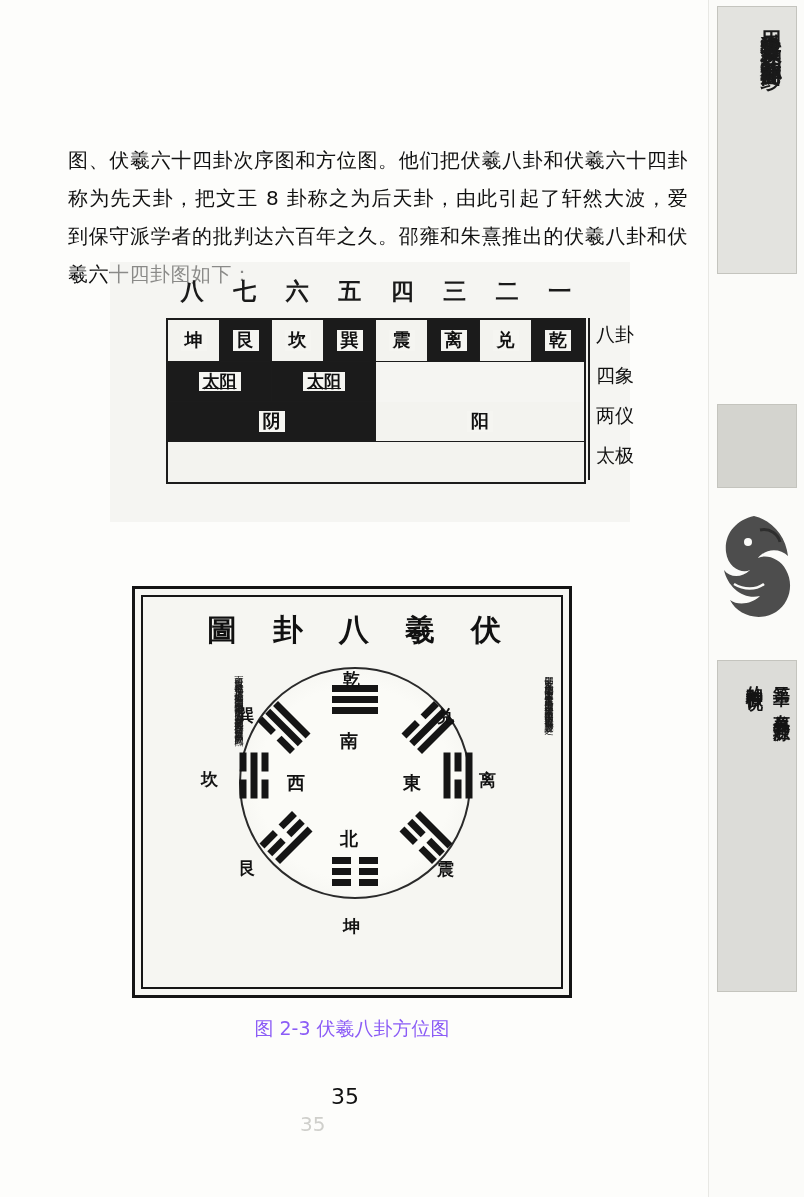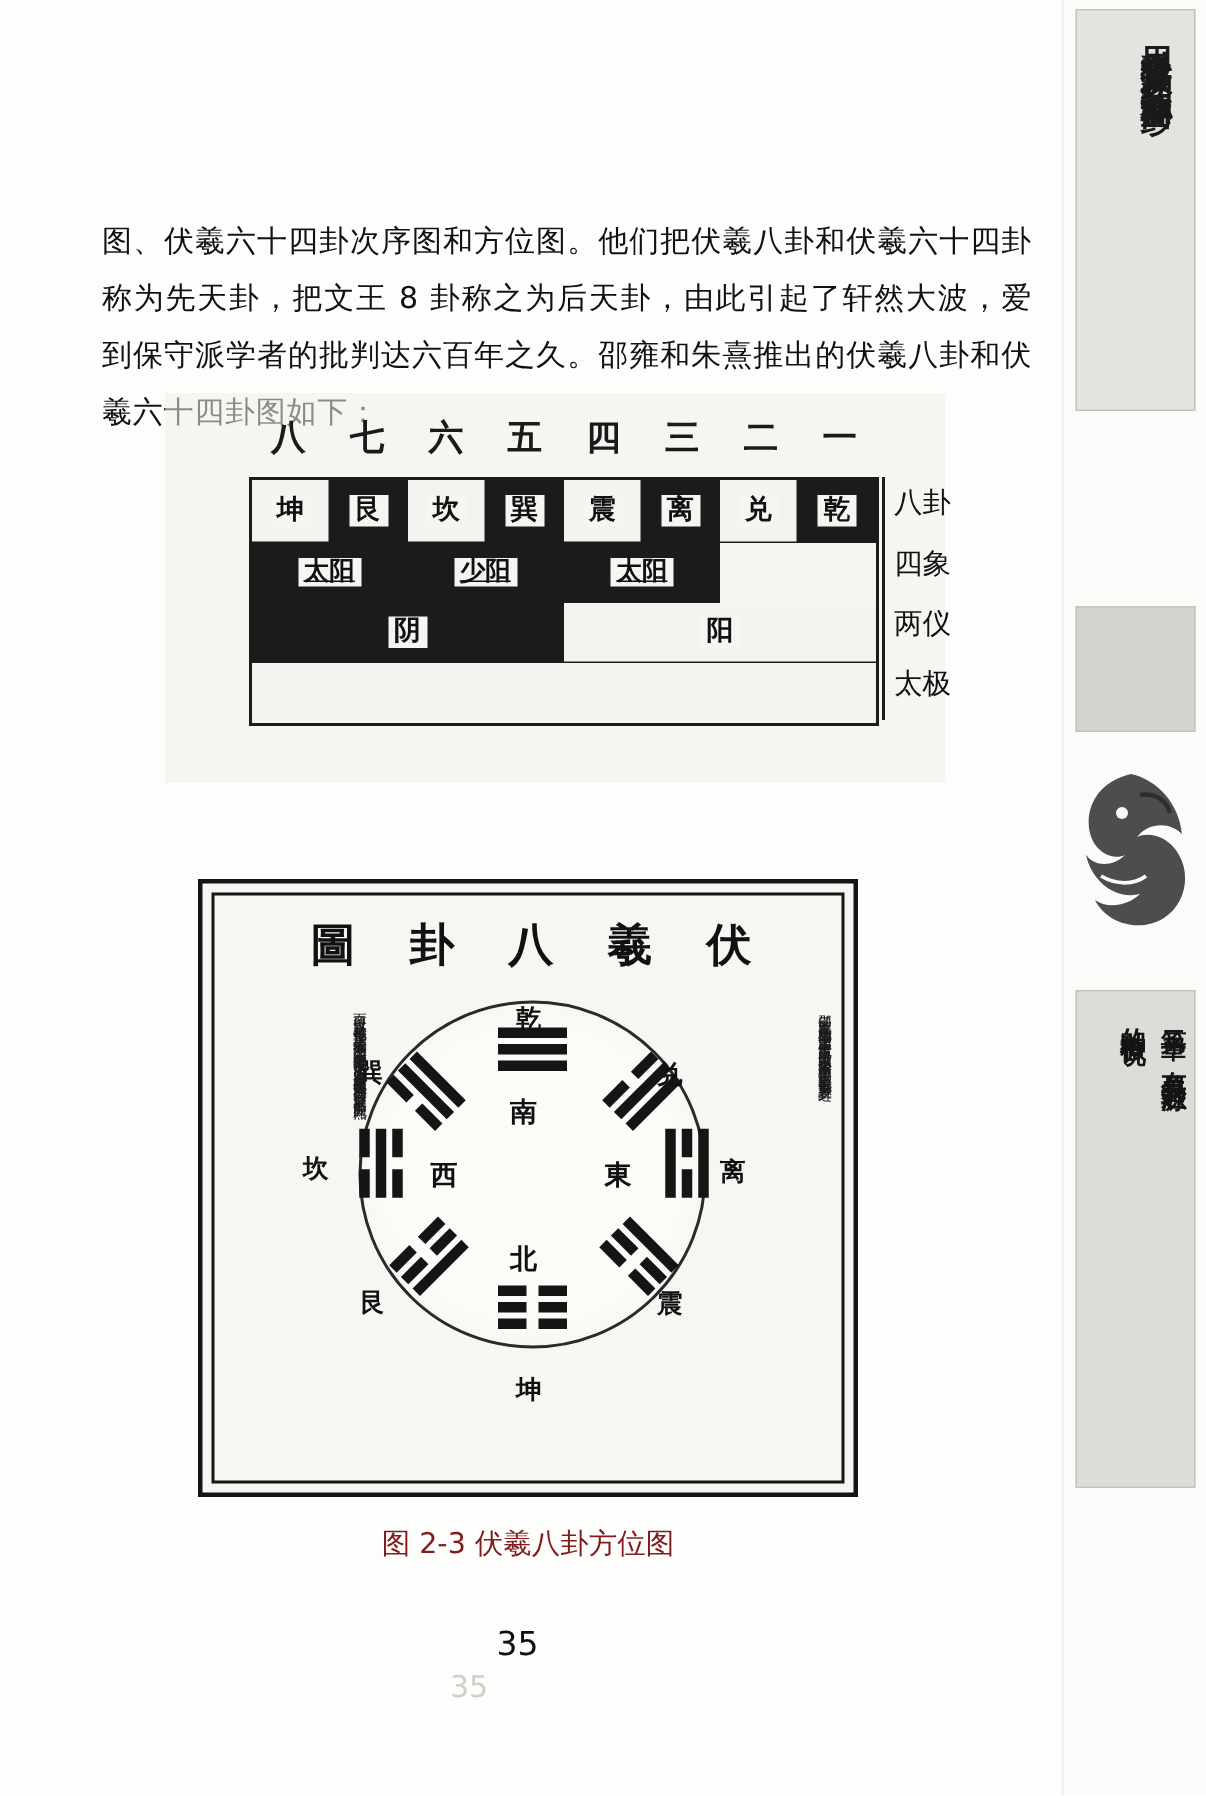--- a/index.html
+++ b/index.html
@@ -278,21 +278,21 @@
     overflow: hidden;
   }
   .side-col.right { right: 14px; }
   .side-col.left { left: 14px; width: 96px; }
   .fig23-caption {
     position: absolute;
     left: 0; top: 430px;
     width: 440px;
     text-align: center;
     font-size: 19px;
-    color: #7f1d1d;
+    color: #8b5cf6;
   }
 
   
   .page-number {
     position: absolute;
     left: 0; top: 1084px;
     width: 690px;
     text-align: center;
     font-size: 22px;
     color: #111;
@@ -352,23 +352,20 @@
         <div class="seq-cell dark" style="width:12.5%">
             <span class="lbl">乾</span>
           </div>
       </div>
 
       <div class="seq-row">
         <div class="seq-cell dark twoline" style="width:25%">
             <span class="lbl">太阳</span>
           </div>
         <div class="seq-cell dark twoline" style="width:25%">
-            <span class="lbl">少阳</span>
-          </div>
-        <div class="seq-cell dark twoline" style="width:25%">
             <span class="lbl">太阳</span>
           </div>
       </div>
 
       <div class="seq-row">
         <div class="seq-cell dark" style="width:50%">
             <span class="lbl">阴</span>
           </div>
         <div class="seq-cell" style="width:50%">
             <span class="lbl">阳</span>

